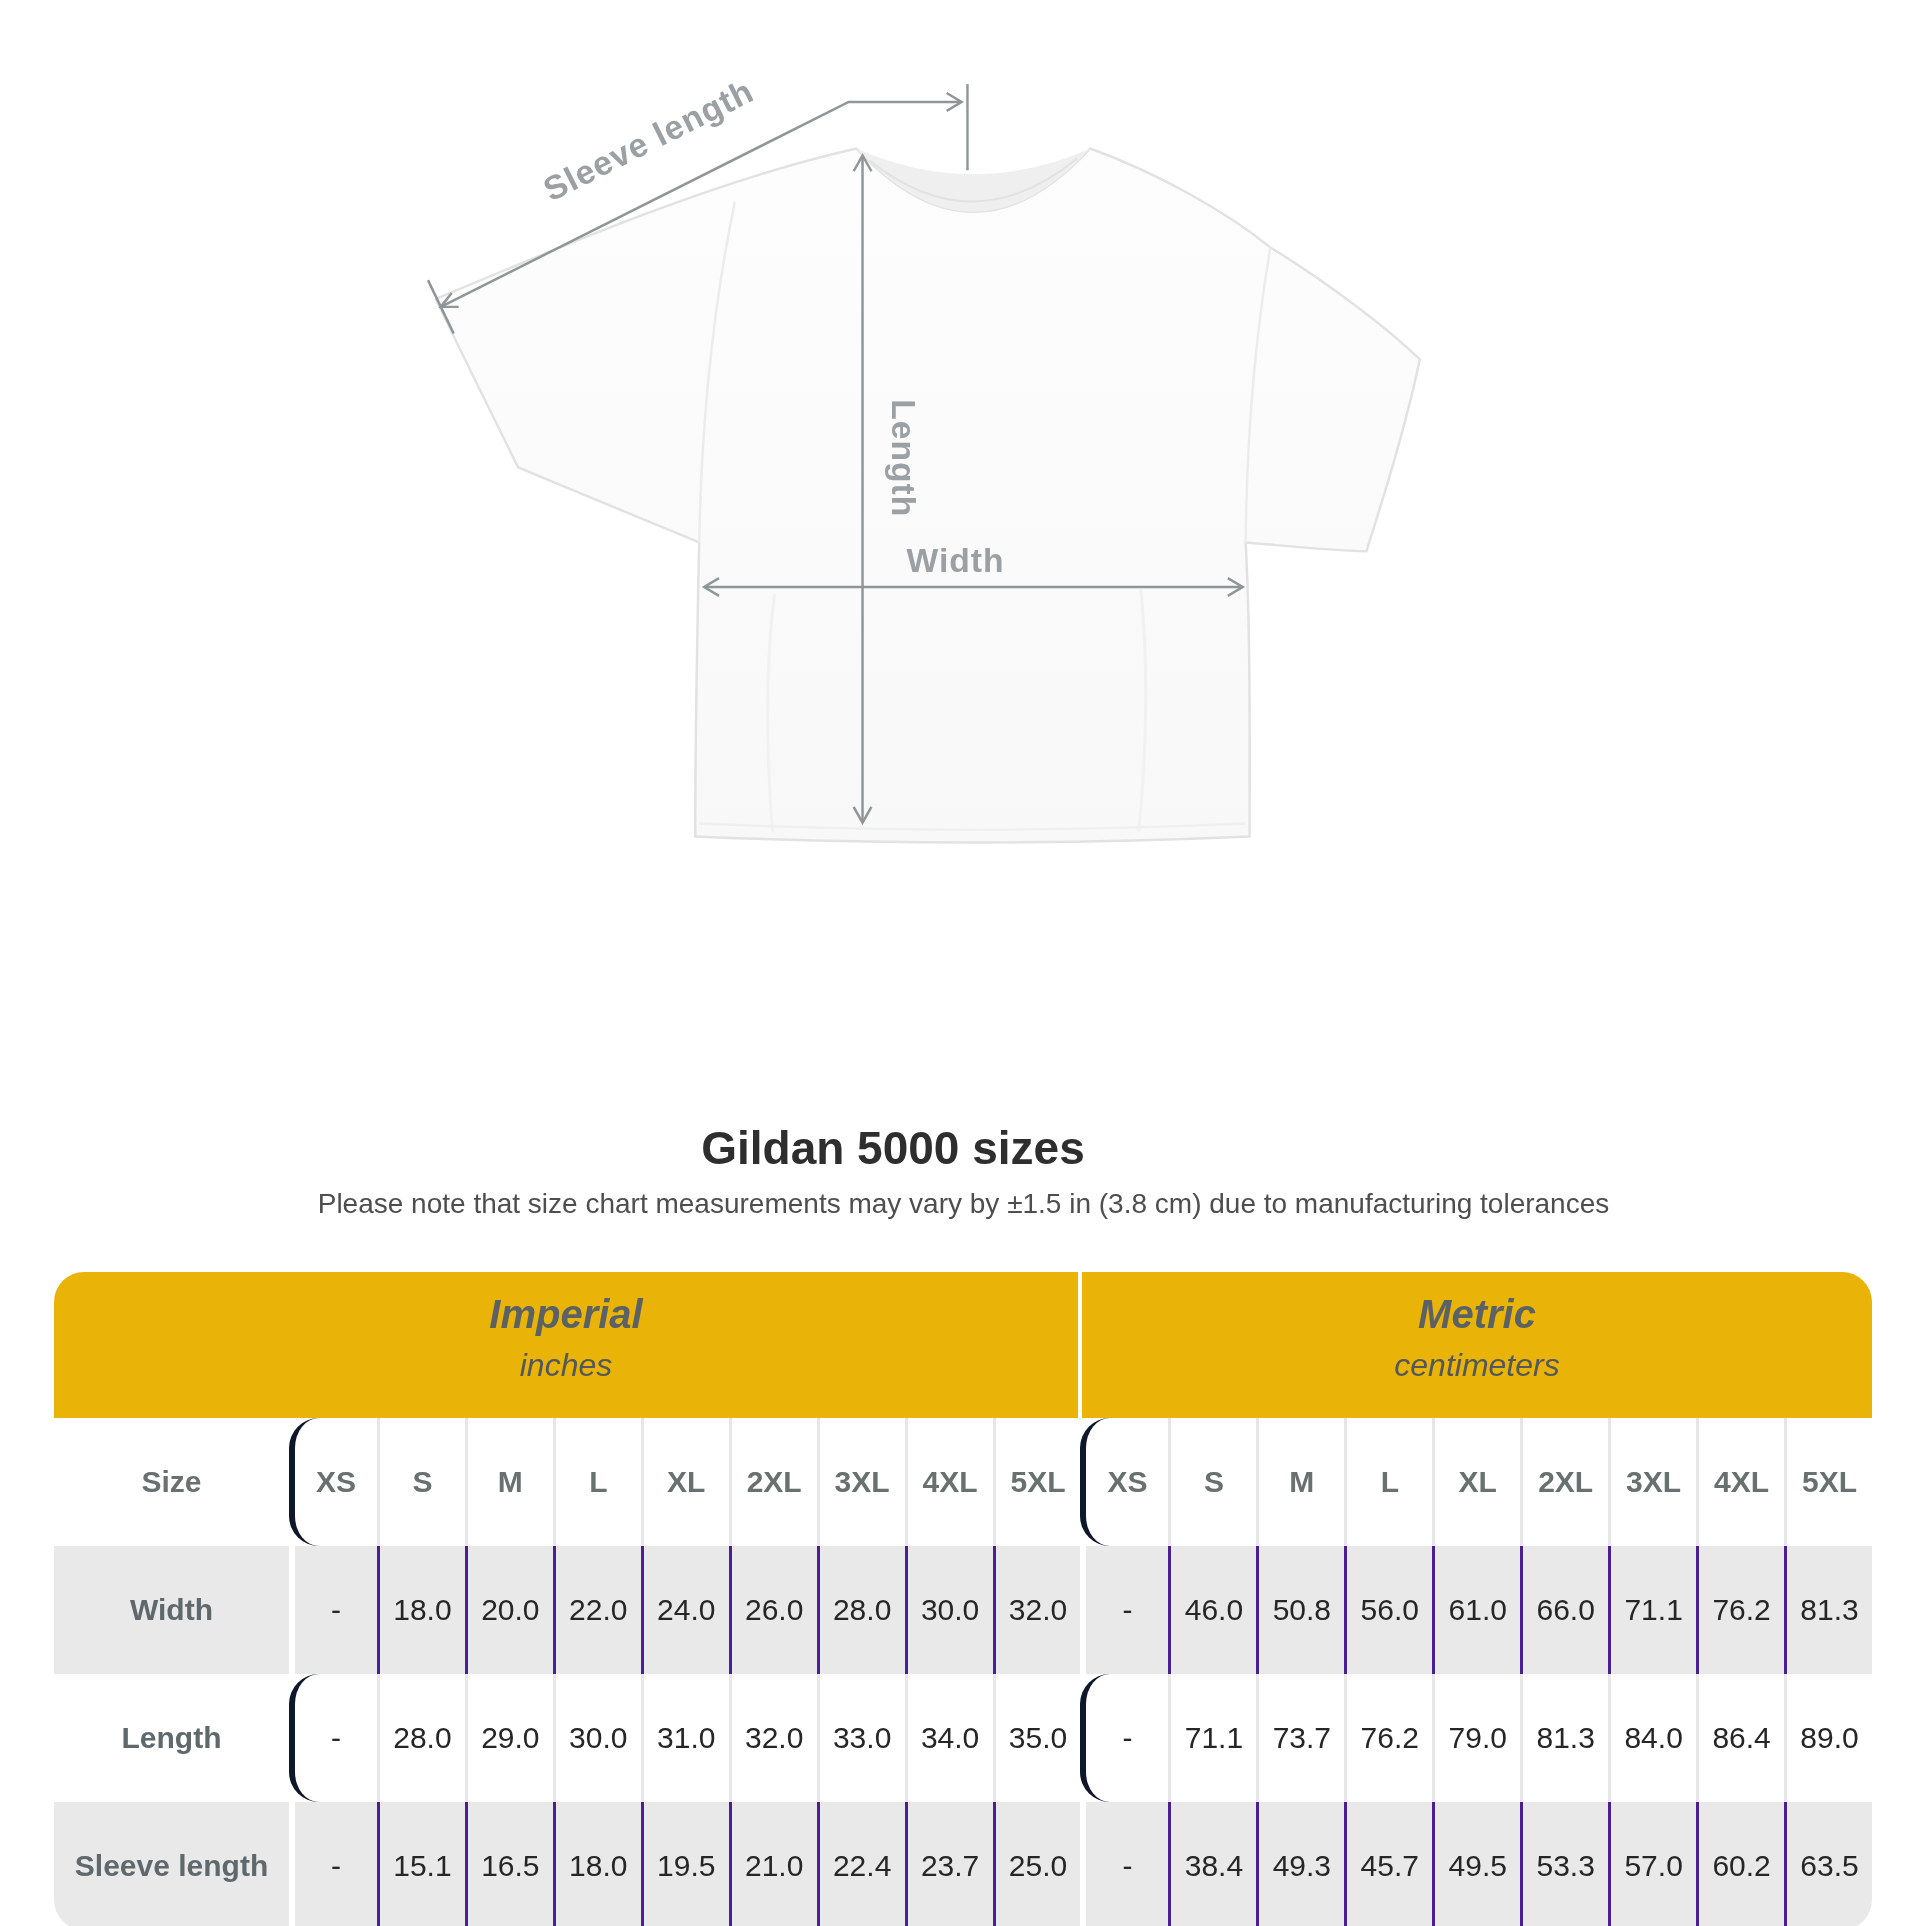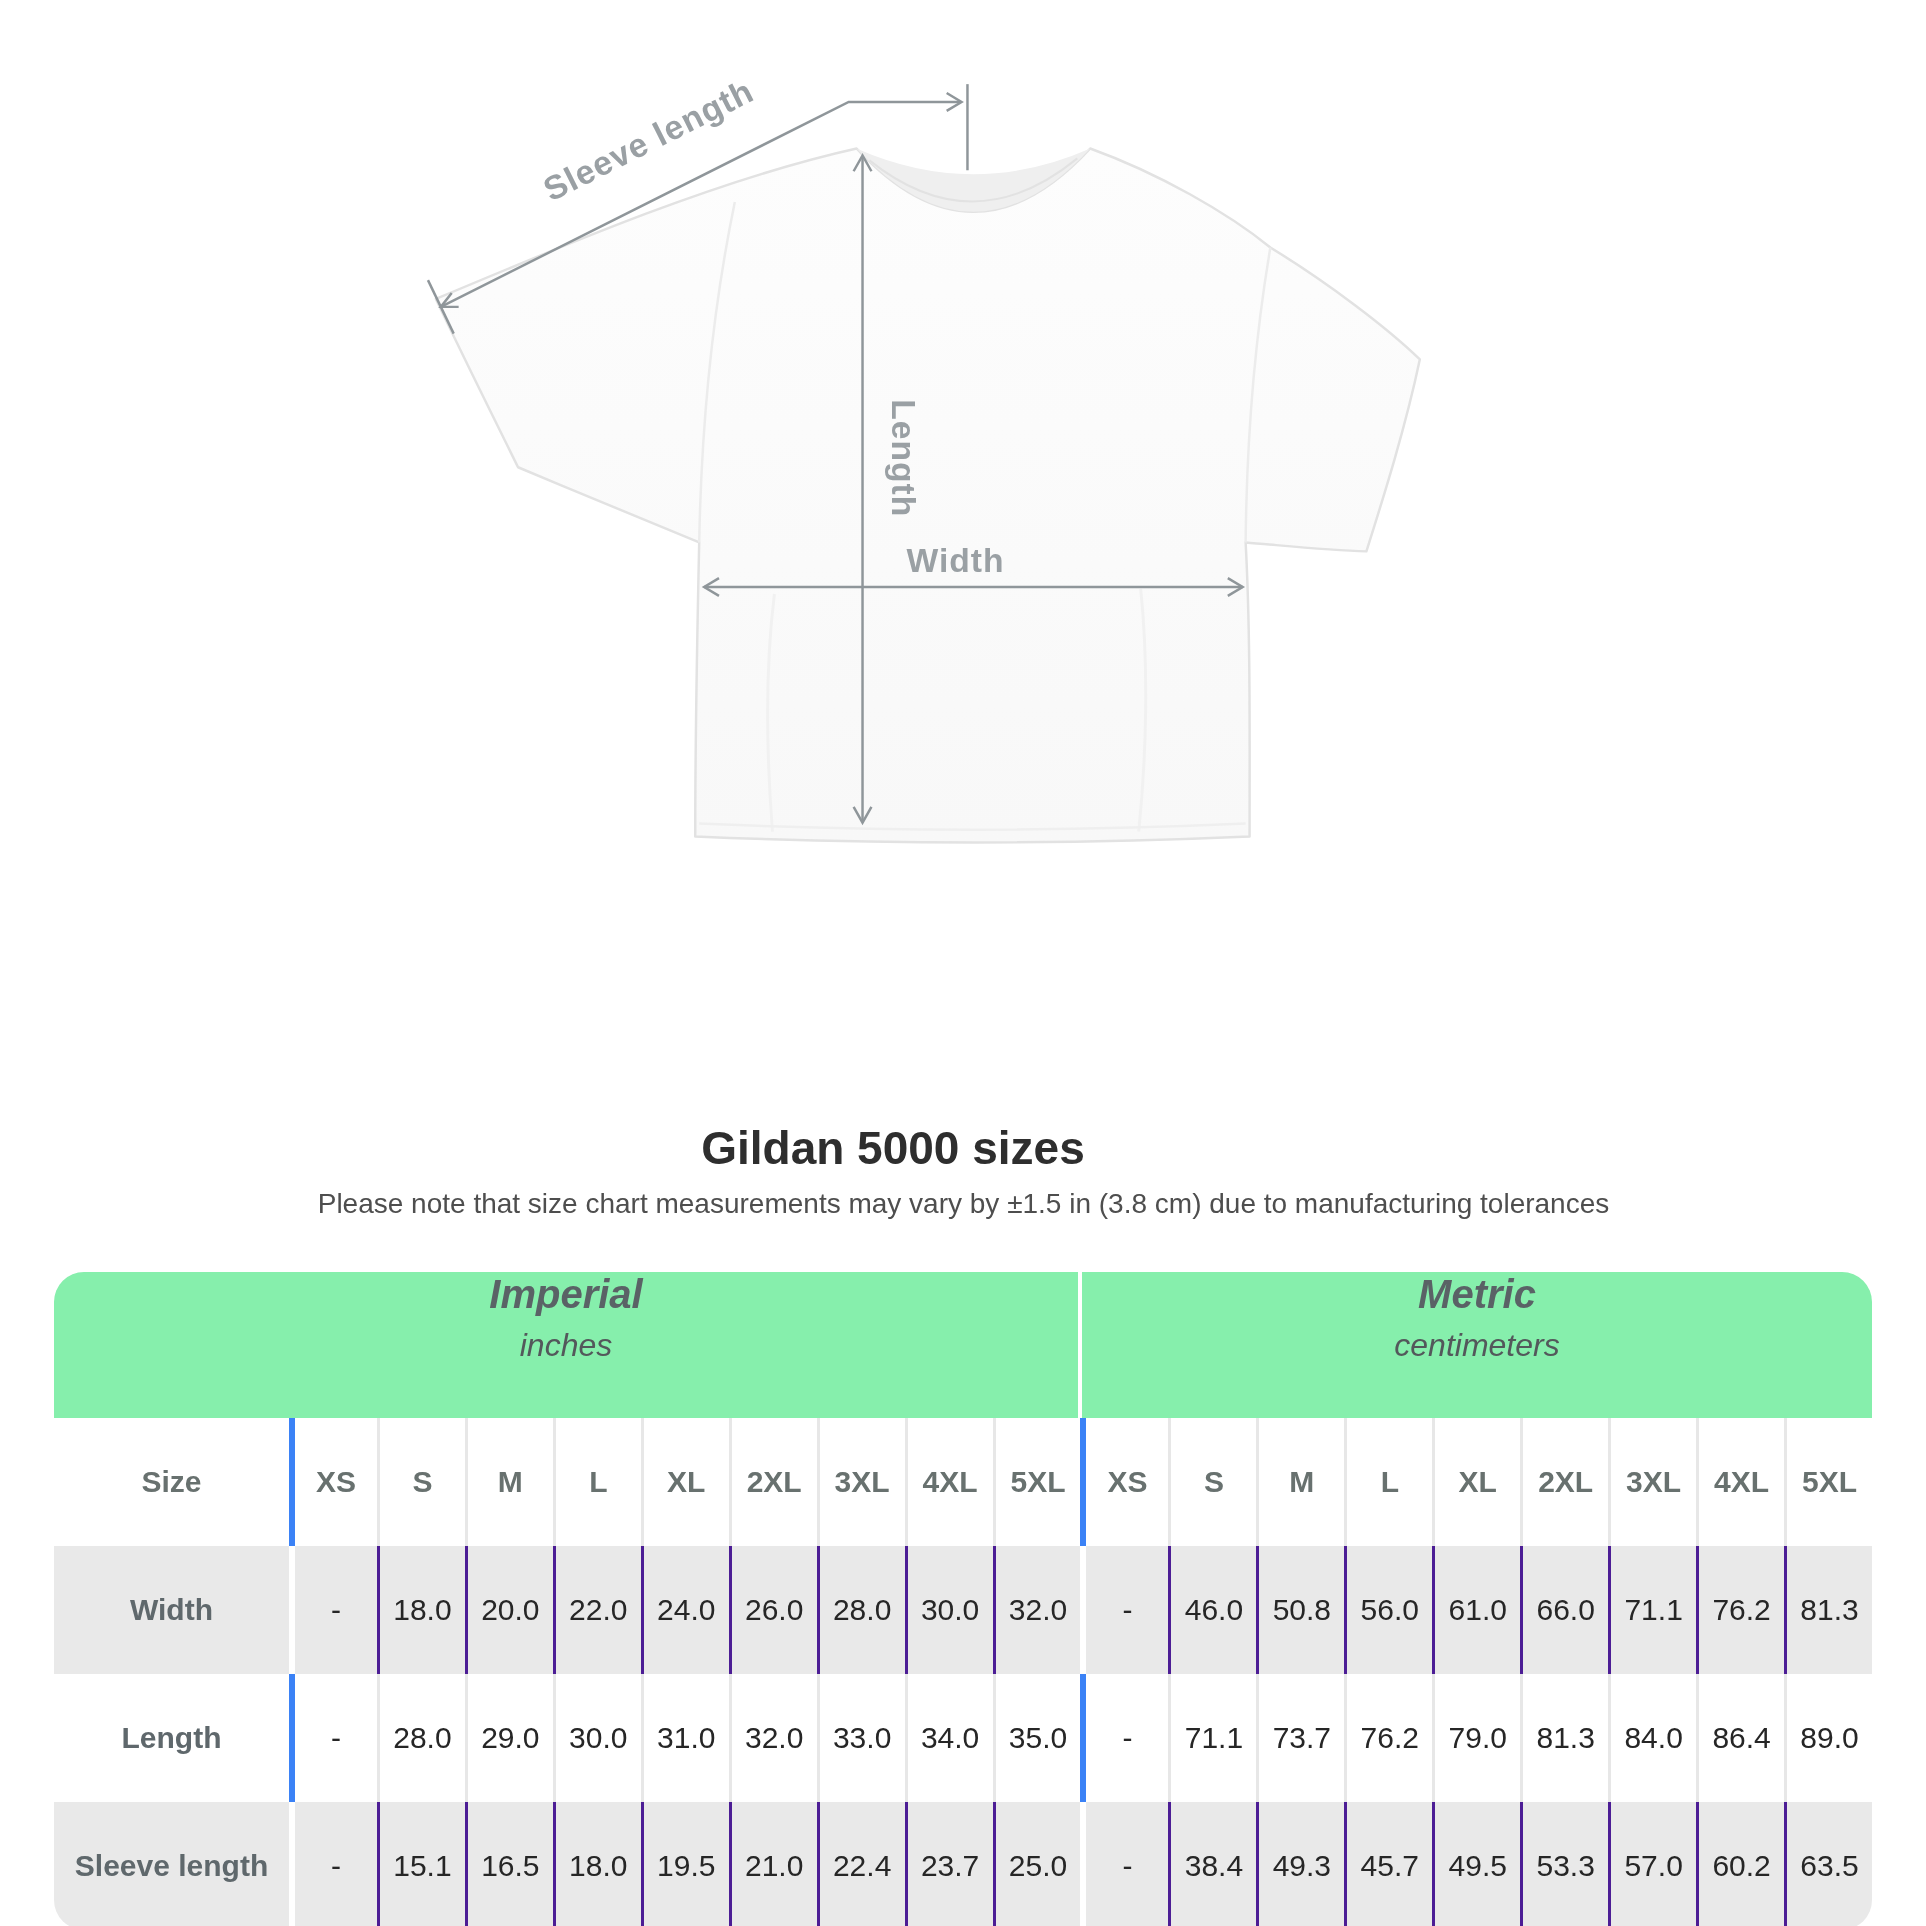--- a/index.html
+++ b/index.html
@@ -12,33 +12,33 @@
 
   
   .page-title{position:absolute;left:0;top:1121px;width:1786px;text-align:center;
     font-size:46px;font-weight:bold;color:#2e2e2e;}
   .page-note{position:absolute;left:0;top:1188px;width:1927px;text-align:center;
     font-size:28px;color:#4e4e4e;}
 
   
   .size-table{position:absolute;left:54px;top:1272px;width:1818px;}
   .unit-row{display:grid;grid-template-columns:1024px 790px;column-gap:4px;height:146px;}
-  .unit-cell{background:#86efac;display:flex;flex-direction:column;align-items:center;justify-content:flex-start;box-sizing:border-box;}
+  .unit-cell{background:#eab308;display:flex;flex-direction:column;align-items:center;justify-content:flex-start;padding-top:20px;box-sizing:border-box;}
   .unit-cell.first{border-radius:30px 0 0 0;}
   .unit-cell.last{border-radius:0 30px 0 0;}
   .unit-title{font-size:40px;font-weight:bold;font-style:italic;color:#5a6266;}
   .unit-sub{font-size:32px;font-style:italic;color:#53585b;margin-top:10px;}
 
   .t-row{display:grid;grid-template-columns:235px repeat(18,1fr);height:128px;}
   .cell{display:flex;align-items:center;justify-content:center;box-sizing:border-box;
     font-size:30px;color:#262626;background:#fff;}
   .row-dark .cell{background:#e9e9e9;}
   .row-light .cell{border-left:3px solid #e7e7e7;}
   .row-light .cell.c-first{border-left:none;}
-  .row-light .cell.c-wide{border-left:6px solid #3b82f6;}
+  .row-light .cell.c-wide{border-left:6px solid #0f172a;border-radius:30px;}
   .row-dark .cell{border-left:3px solid #4c1d95;}
   .row-dark .cell.c-first{border-left:none;}
   .row-dark .cell.c-wide{border-left:6px solid #ffffff;}
   .head-label{font-weight:bold;color:#68716f;}
   .row-label{font-weight:bold;color:#5f686c;}
   .row-last .cell.c-first{border-radius:0 0 0 30px;}
   .row-last .cell.c-last{border-radius:0 0 30px 0;}
 </style>
 </head>
 <body>

